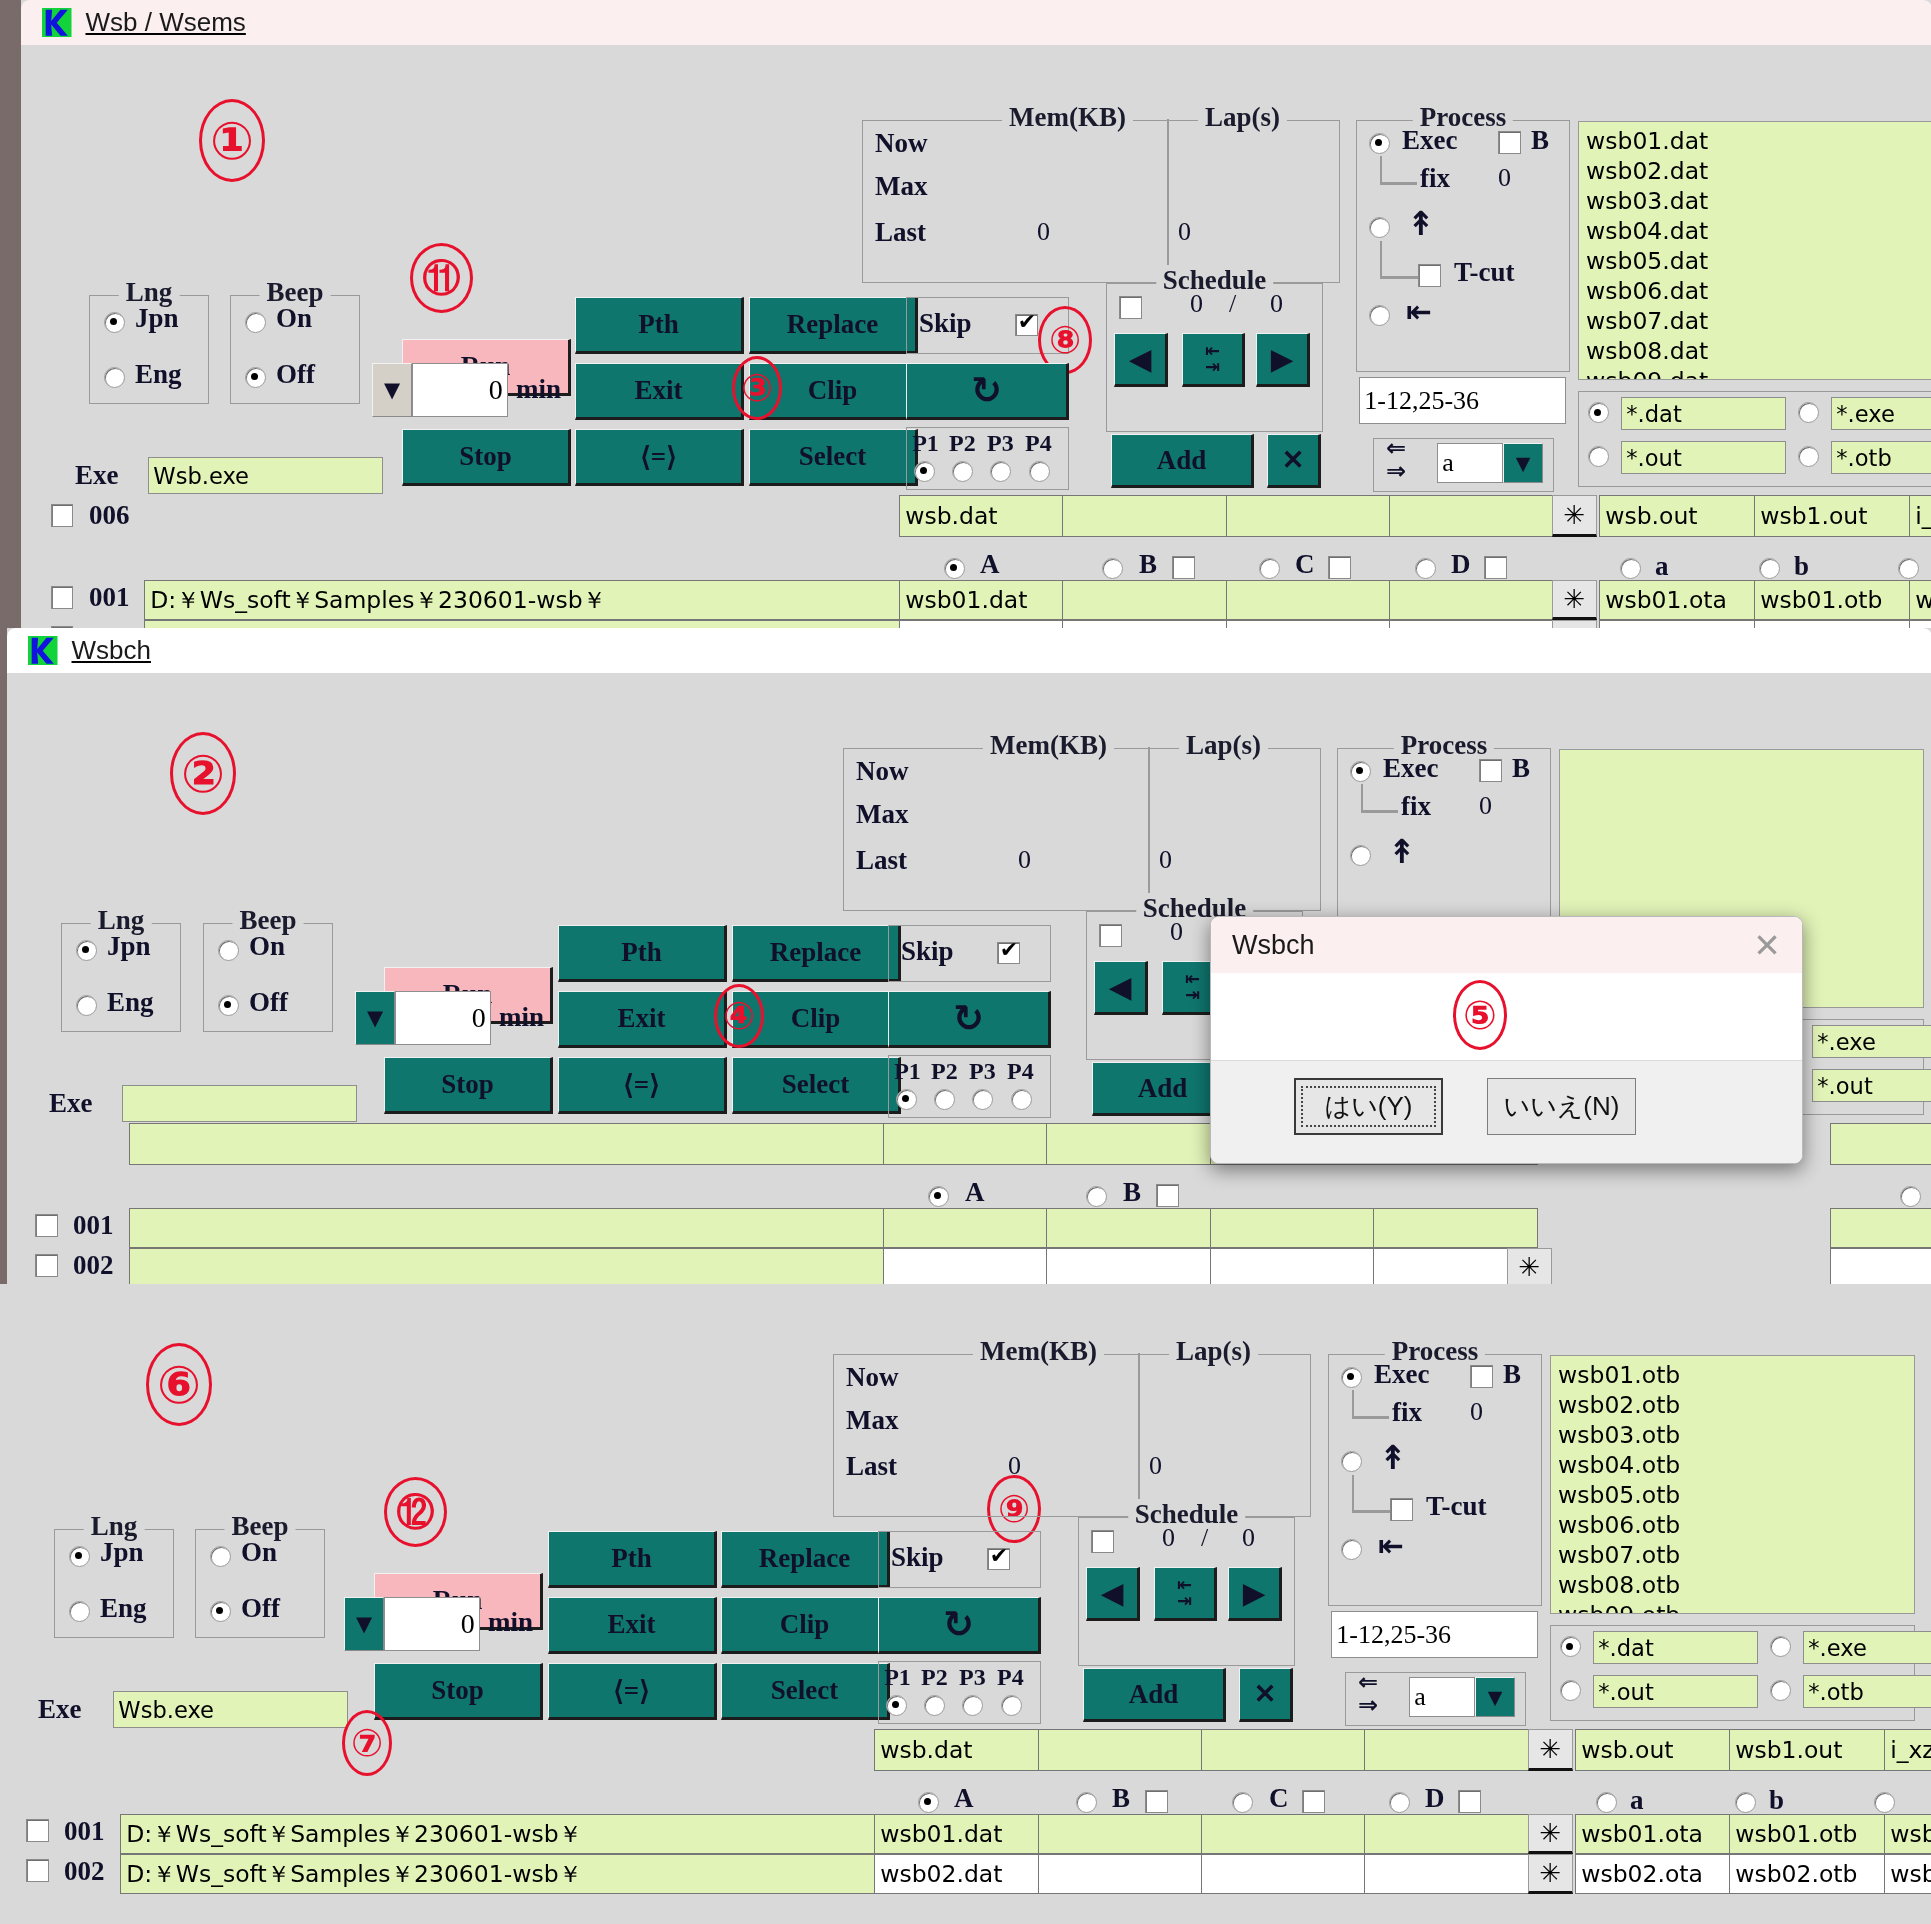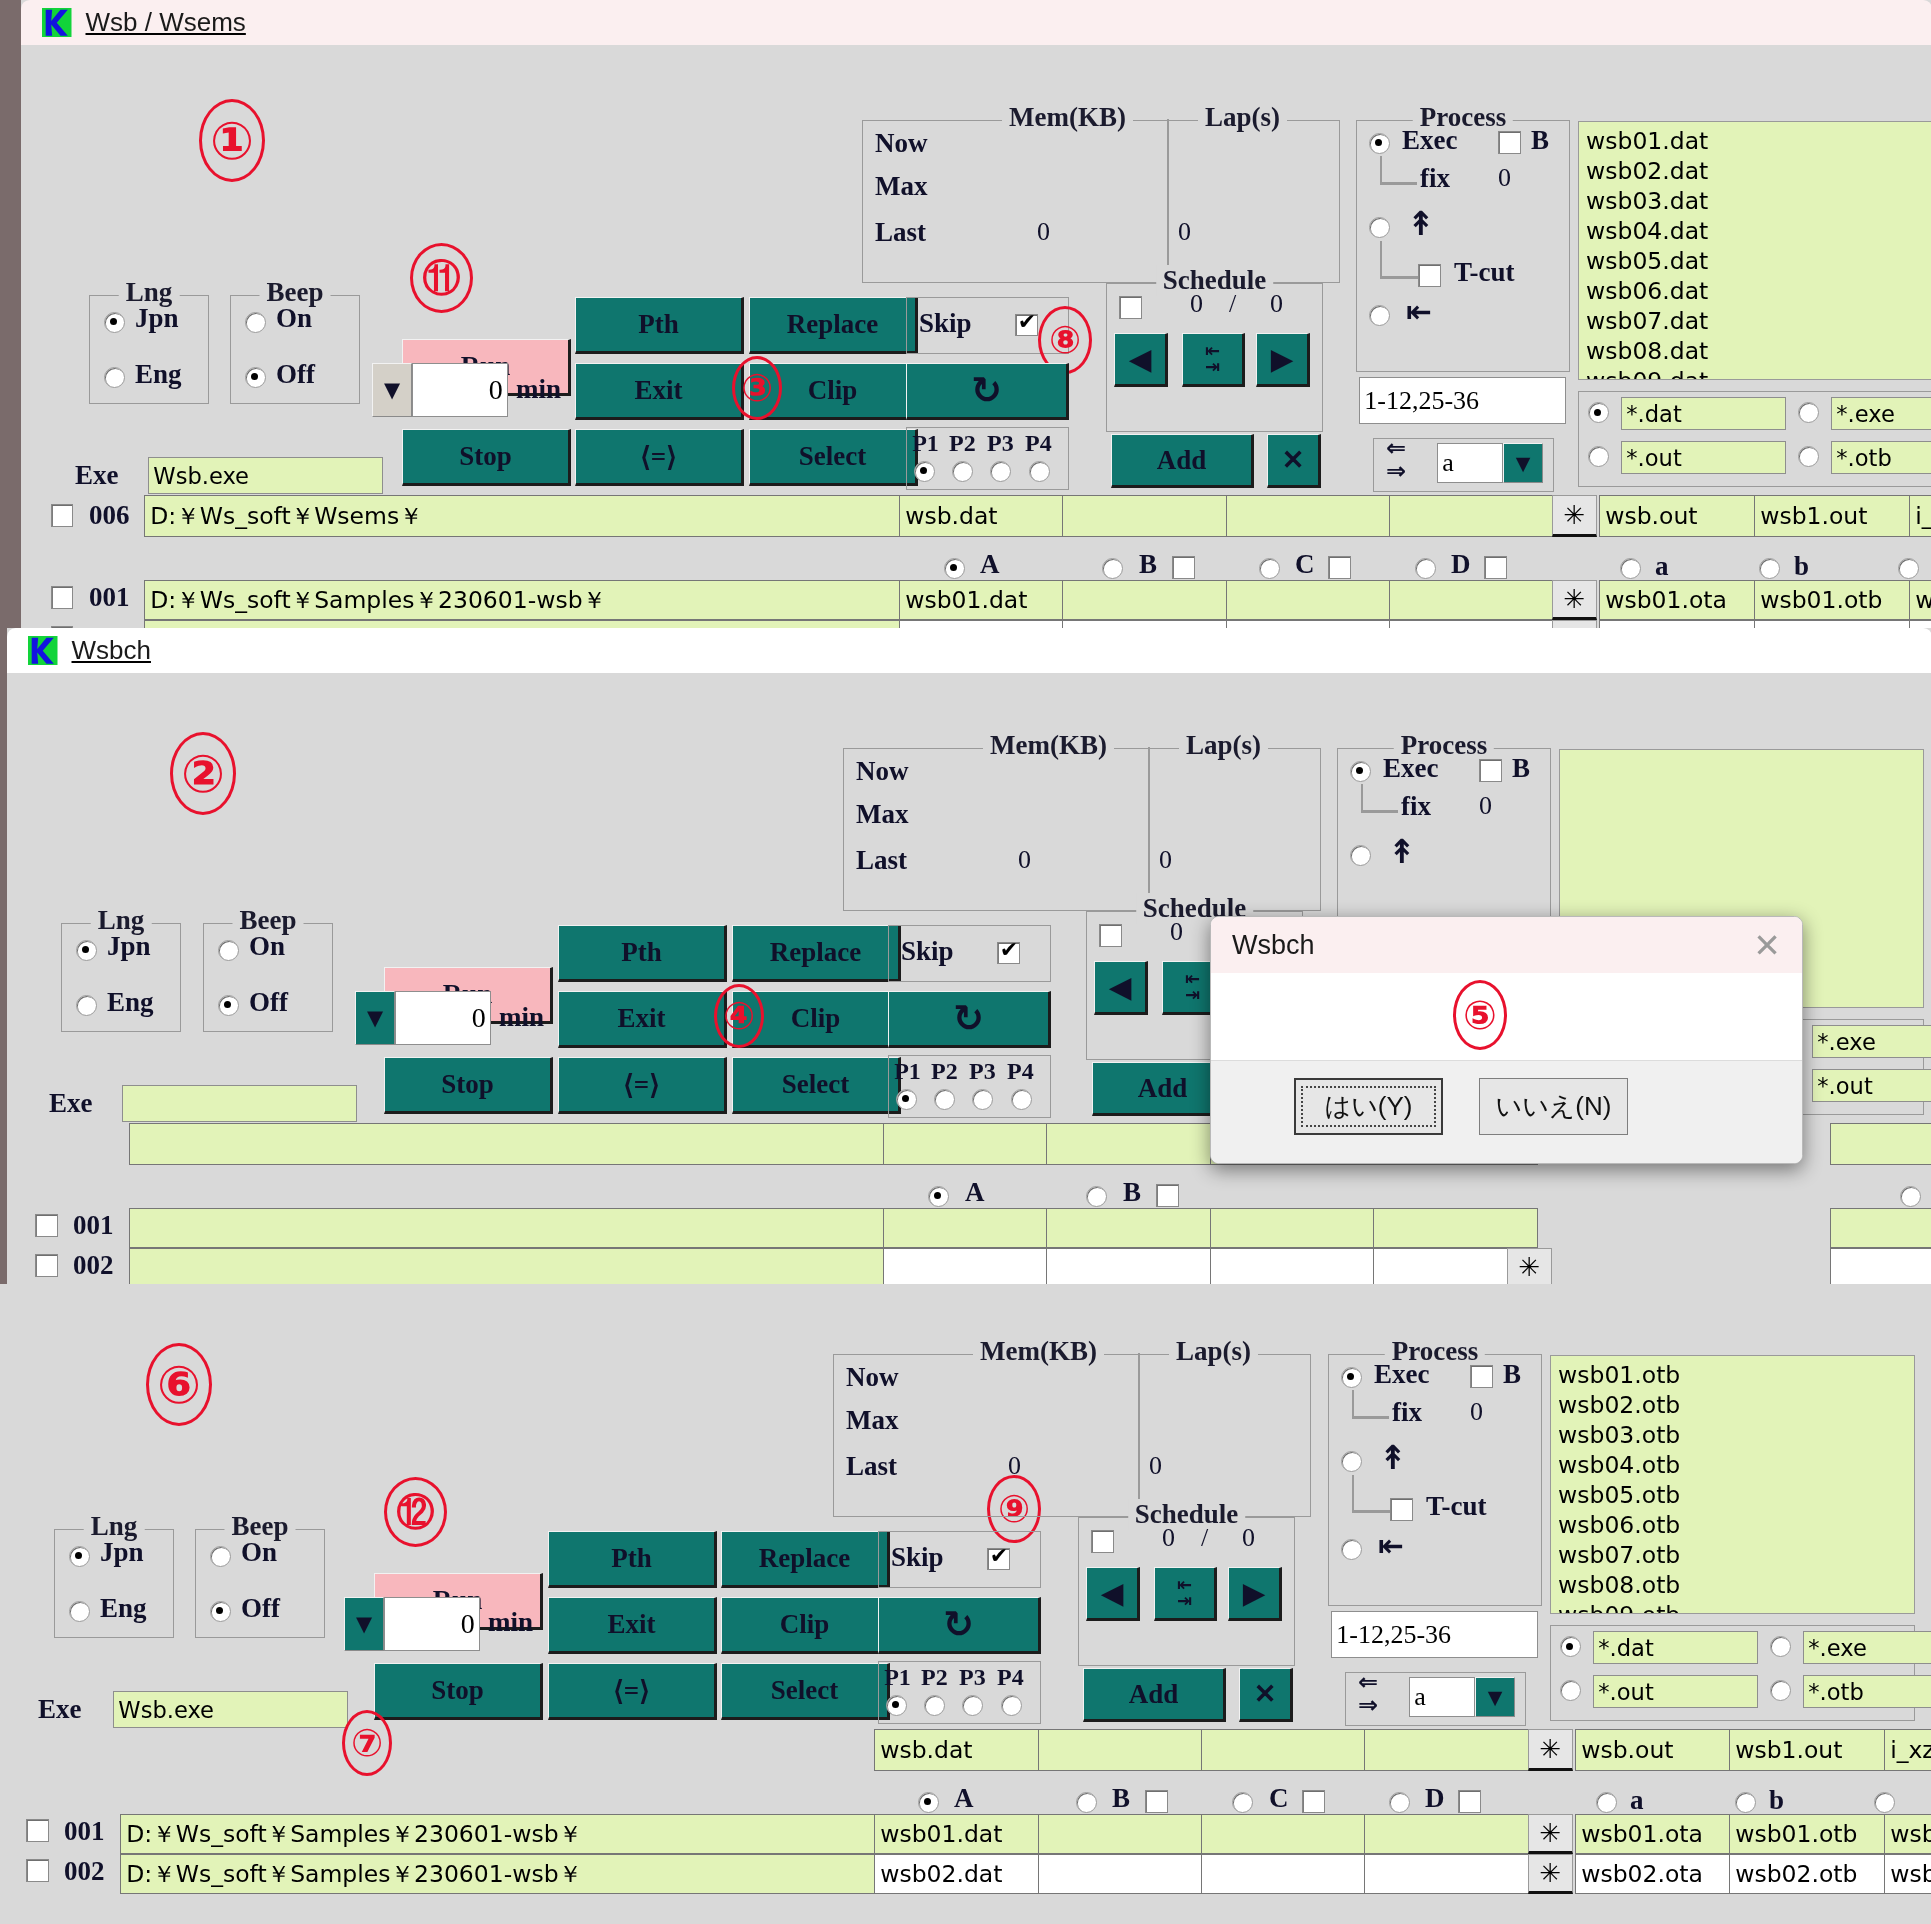--- a/index.html
+++ b/index.html
@@ -265,21 +265,20 @@
       <div class="rad" style="left:219px;top:10.4px;"></div>
       <div class="fld" style="left:252px;top:5.2px;width:165px;height:33px;">*.exe</div>
       <div class="rad" style="left:8.7px;top:54px;"></div>
       <div class="fld" style="left:42px;top:49px;width:165px;height:33px;">*.out</div>
       <div class="rad" style="left:219px;top:54px;"></div>
       <div class="fld" style="left:252px;top:49px;width:165px;height:33px;">*.otb</div>
     </div>
 
     <div class="chk" style="left:29.5px;top:459px;"></div>
     <div class="rownum" style="left:68px;top:455px;">006</div>
-    <div class="rowcell" style="left:123px;top:450px;width:756px;height:42px;">D:￥Ws_soft￥Wsems￥</div>
     <div class="rowcell" style="left:878px;top:450px;width:165px;height:42px;">wsb.dat</div>
     <div class="rowcell" style="left:1041px;top:450px;width:165px;height:42px;"></div>
     <div class="rowcell" style="left:1205px;top:450px;width:165px;height:42px;"></div>
     <div class="rowcell" style="left:1368px;top:450px;width:165px;height:42px;"></div>
     <div class="starbtn" style="left:1531px;top:450px;width:45px;height:42px;">✳</div>
     <div class="rowcell" style="left:1578px;top:450px;width:156px;height:42px;">wsb.out</div>
     <div class="rowcell" style="left:1733px;top:450px;width:156px;height:42px;">wsb1.out</div>
     <div class="rowcell" style="left:1888px;top:450px;width:87px;height:42px;">i_xz.o</div>
 
     <div class="rad on" style="left:923px;top:513px;"></div>
@@ -474,21 +473,21 @@
     <div class="dlg" style="left:1203px;top:243px;width:593px;height:248px;">
       <div class="dlg-title">
         <span>Wsbch</span>
         <span class="dlg-x">✕</span>
       </div>
       <div class="anno" style="left:242px;top:63px;width:54px;height:70px;font-size:40px;background:transparent;">⑤</div>
       <div class="dlg-foot">
         <div class="dlg-btn default" style="left:83px;width:149px;">
           <span class="inner">はい(Y)</span>
         </div>
-        <div class="dlg-btn" style="left:268px;width:149px;">いいえ(N)</div>
+        <div class="dlg-btn" style="left:276px;width:149px;">いいえ(N)</div>
       </div>
     </div>
   </div>
 </div>
 
 <div class="win" style="top:1284px;left:0px;width:1932px;height:640px;">
   <div class="wbody" style="height:594px;">
 
     <div class="anno" style="left:146px;top:59px;width:66px;height:83px;font-size:52px;">⑥</div>
 

